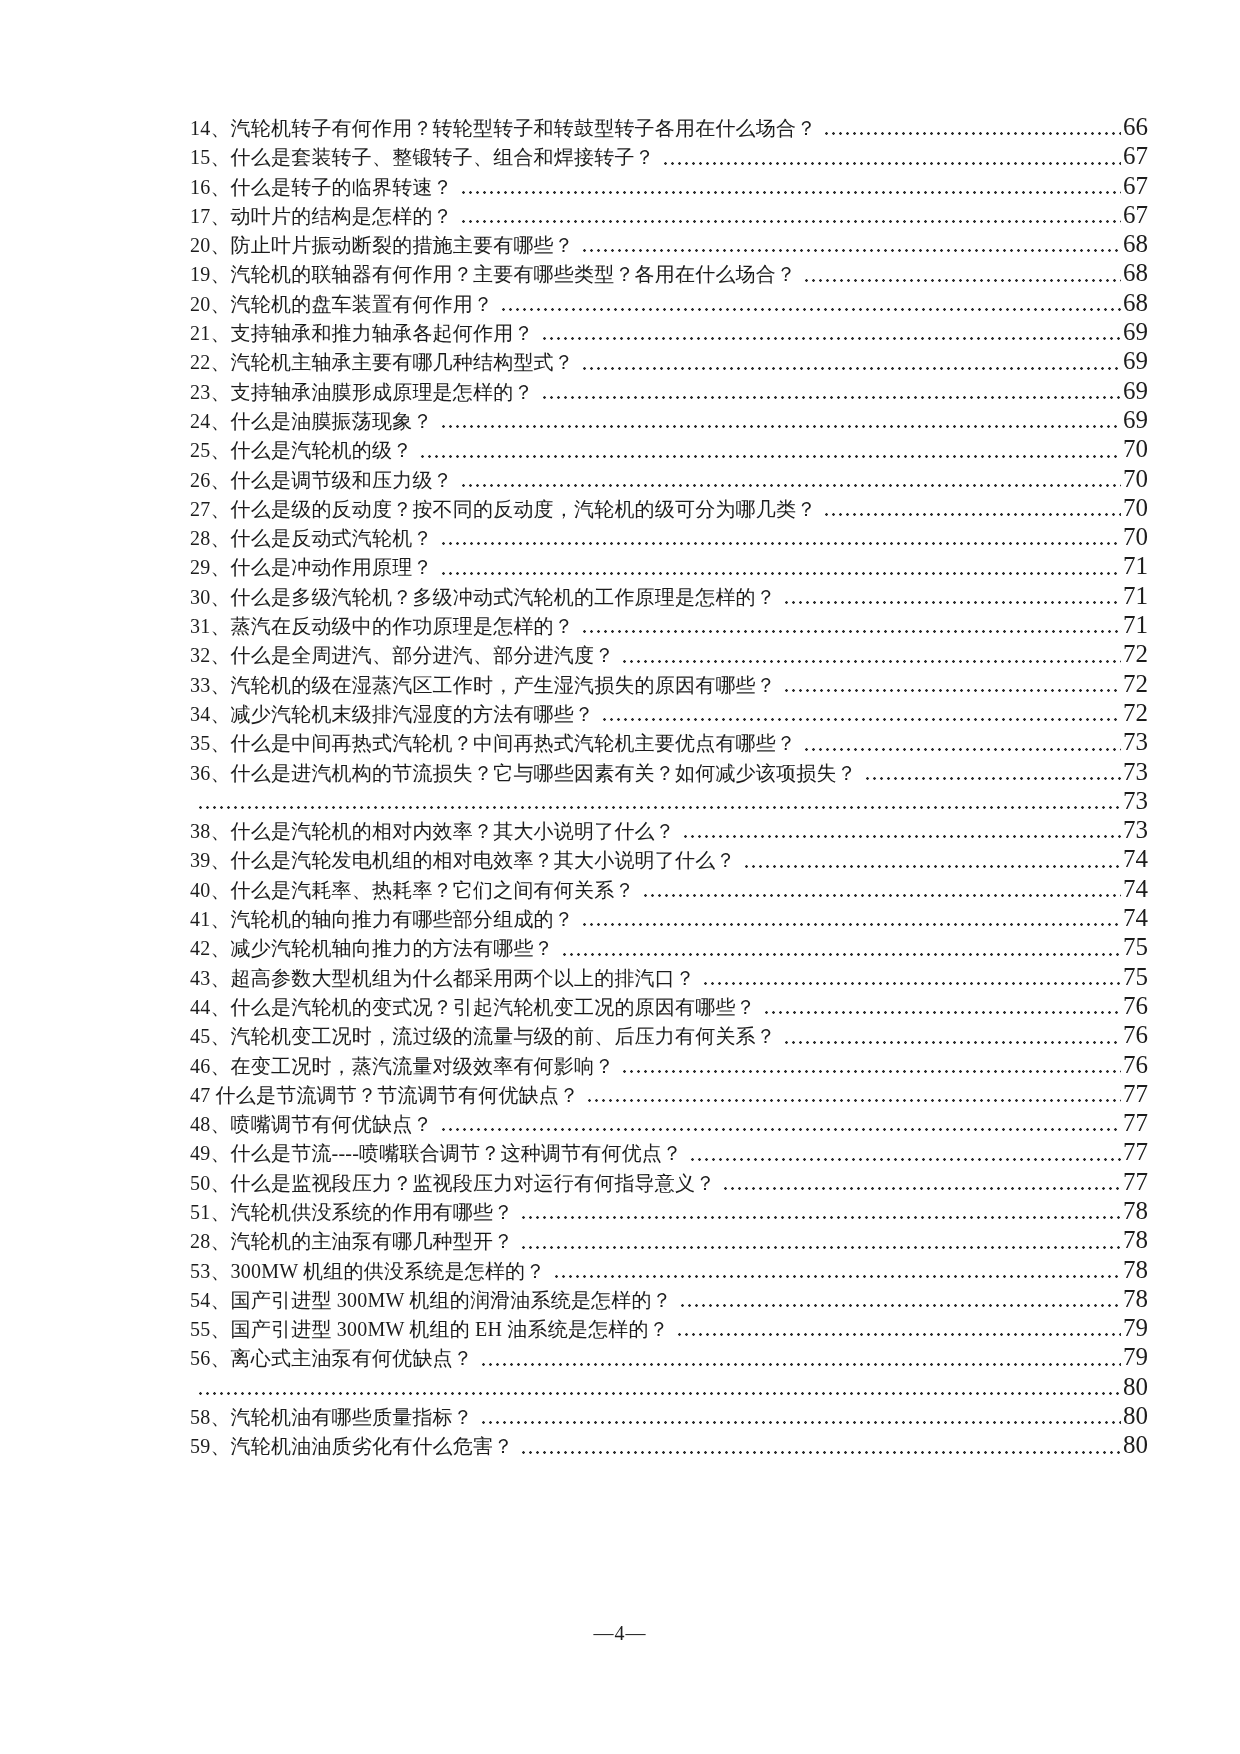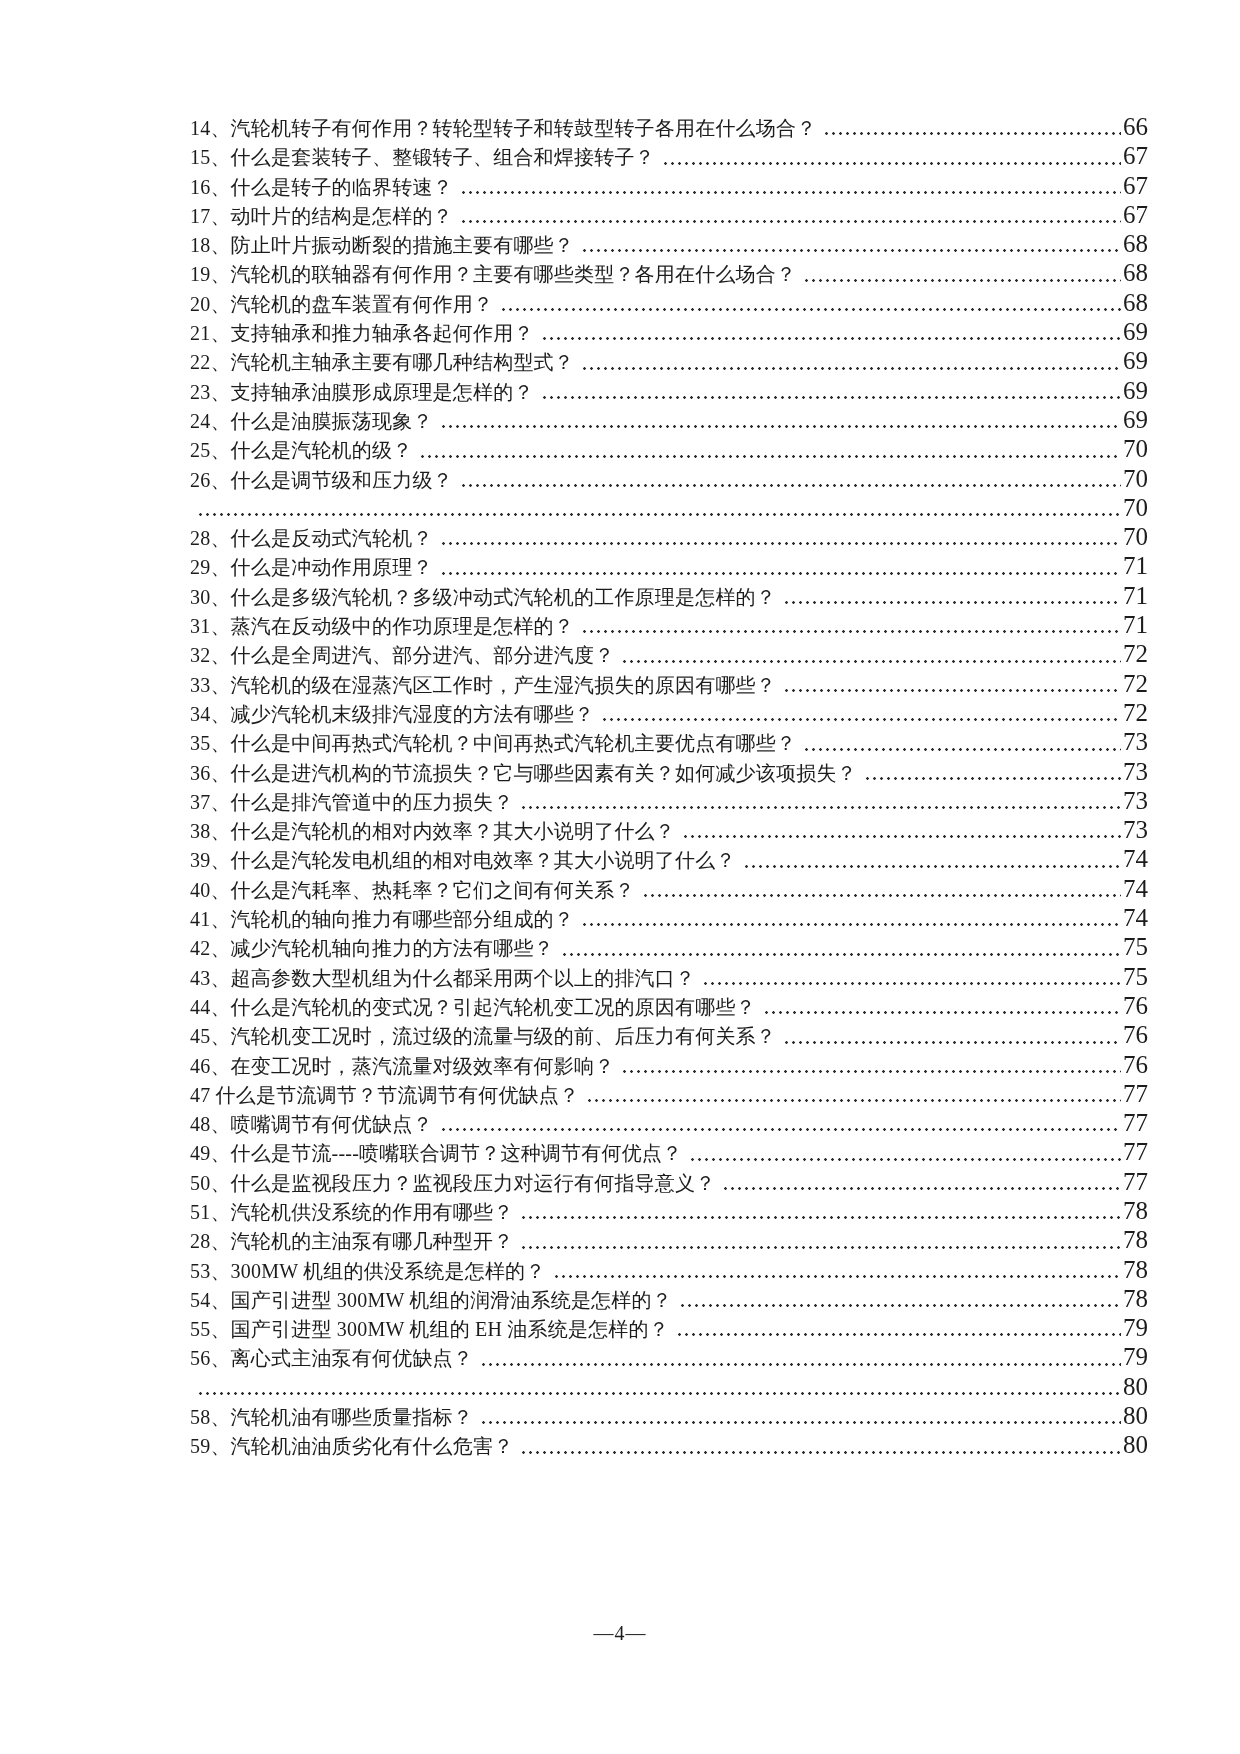--- a/index.html
+++ b/index.html
@@ -83,21 +83,21 @@
     <span class="toc-page">67</span>
   </div>
 
   <div class="toc-row">
     <span class="toc-text">17、动叶片的结构是怎样的？</span>
     <span class="leader"></span>
     <span class="toc-page">67</span>
   </div>
 
   <div class="toc-row">
-    <span class="toc-text">18、防止叶片振动断裂的措施主要有哪些？</span>
+    <span class="toc-text">20、防止叶片振动断裂的措施主要有哪些？</span>
     <span class="leader"></span>
     <span class="toc-page">68</span>
   </div>
 
   <div class="toc-row">
     <span class="toc-text">19、汽轮机的联轴器有何作用？主要有哪些类型？各用在什么场合？</span>
     <span class="leader"></span>
     <span class="toc-page">68</span>
   </div>
 
@@ -137,20 +137,21 @@
     <span class="toc-page">70</span>
   </div>
 
   <div class="toc-row">
     <span class="toc-text">26、什么是调节级和压力级？</span>
     <span class="leader"></span>
     <span class="toc-page">70</span>
   </div>
 
   <div class="toc-row">
+    <span class="toc-text">27、什么是级的反动度？按不同的反动度，汽轮机的级可分为哪几类？</span>
     <span class="leader"></span>
     <span class="toc-page">70</span>
   </div>
 
   <div class="toc-row">
     <span class="toc-text">28、什么是反动式汽轮机？</span>
     <span class="leader"></span>
     <span class="toc-page">70</span>
   </div>
 
@@ -196,21 +197,20 @@
     <span class="toc-page">73</span>
   </div>
 
   <div class="toc-row">
     <span class="toc-text">36、什么是进汽机构的节流损失？它与哪些因素有关？如何减少该项损失？</span>
     <span class="leader"></span>
     <span class="toc-page">73</span>
   </div>
 
   <div class="toc-row">
-    <span class="toc-text">37、什么是排汽管道中的压力损失？</span>
     <span class="leader"></span>
     <span class="toc-page">73</span>
   </div>
 
   <div class="toc-row">
     <span class="toc-text">38、什么是汽轮机的相对内效率？其大小说明了什么？</span>
     <span class="leader"></span>
     <span class="toc-page">73</span>
   </div>
 

